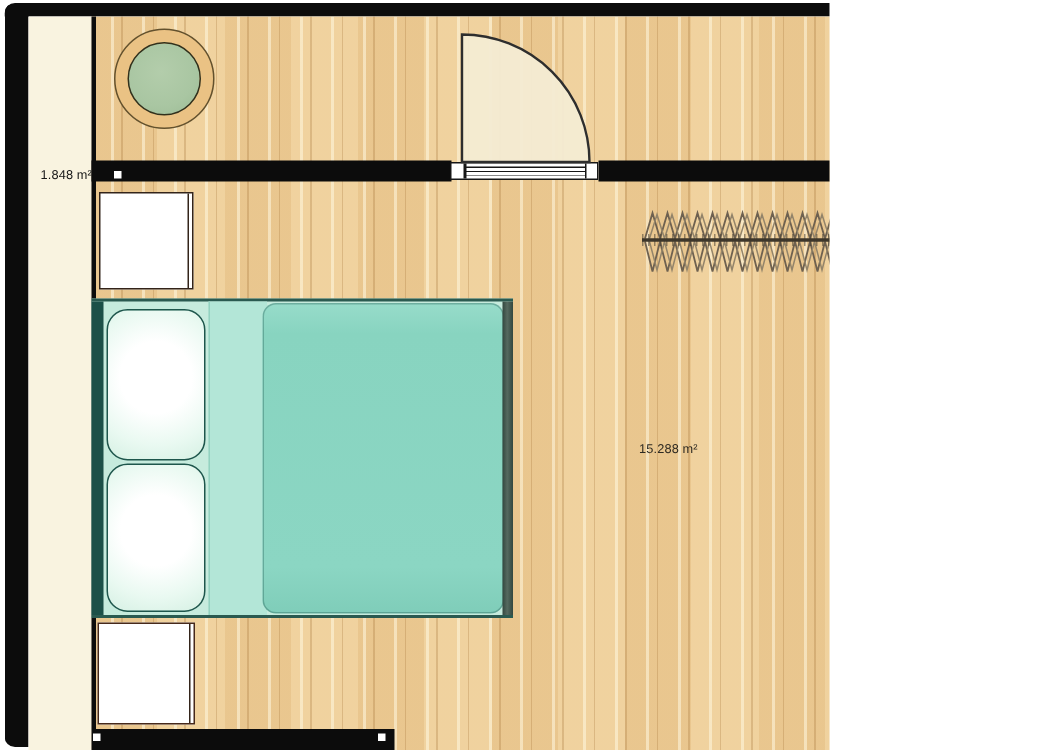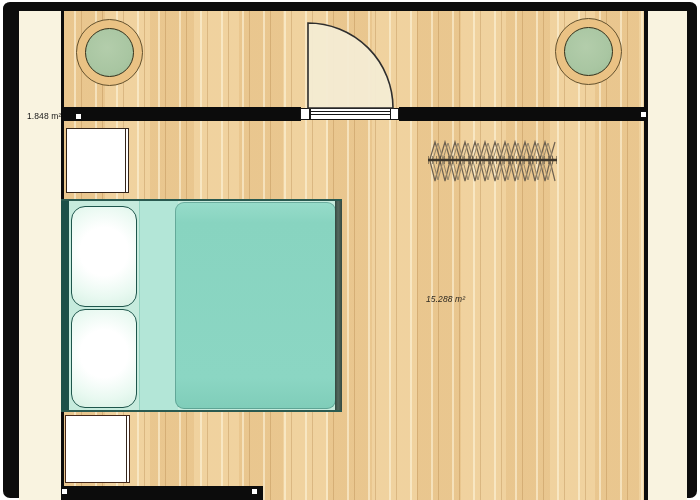--- a/index.html
+++ b/index.html
@@ -1,17 +1,17 @@
 <!DOCTYPE html>
 <html><head>
 <meta charset="utf-8">
 <style>
   html,body{margin:0;padding:0;background:#ffffff;}
   #stage{
-    position:relative;width:700px;height:500px;overflow:hidden;
+    position:relative;width:553px;height:500px;overflow:hidden;
     background:#ffffff;
     font-family:"Liberation Sans", sans-serif;
   }
   .abs{position:absolute;}
 
   
   .floor{
     left:61px;top:11px;width:585px;height:489px;
     background-color:#eecd97;
     background-image:
@@ -98,21 +98,21 @@
   .nightstand{background:#ffffff;border:1.2px solid #33241a;box-sizing:border-box;}
   .nightstand .drawer-line{position:absolute;top:0;bottom:0;right:2px;width:1px;background:#33241a;}
   .nightstand-top{left:66px;top:128px;width:63px;height:65px;}
   .nightstand-bottom{left:65px;top:415px;width:65px;height:68px;border-color:#46291a;}
 
   
   .area-label{
     font-size:8.5px;color:#161616;letter-spacing:.1px;white-space:nowrap;z-index:30;
   }
   .label-hallway{left:27px;top:111px;}
-  .label-bedroom{left:426px;top:294px;color:#2e2a22;font-style:italic;}
+  .label-bedroom{left:426px;top:294px;color:#2e2a22;}
 
   .z1{z-index:1}.z2{z-index:2}.z3{z-index:3}.z4{z-index:4}
   .z5{z-index:5}.z6{z-index:6}.z7{z-index:7}
 </style>
 </head>
 <body>
 
 <div id="stage">
 
   <div class="abs floor z1"></div>

